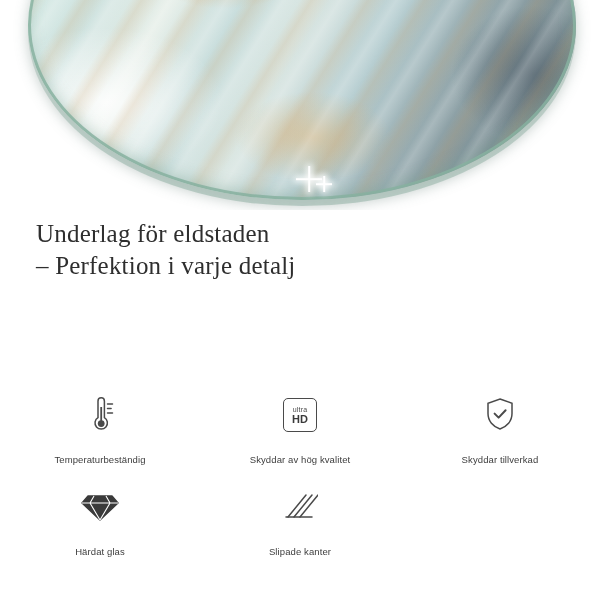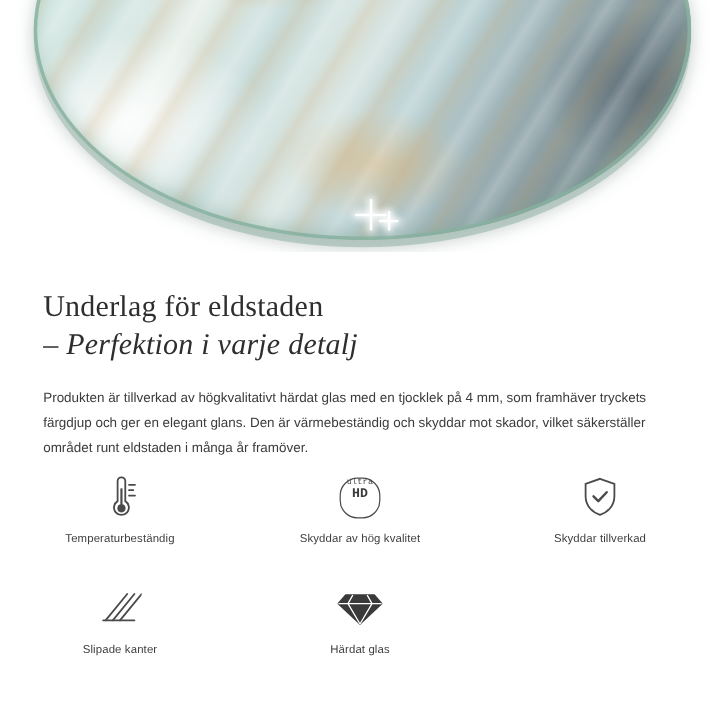--- a/index.html
+++ b/index.html
@@ -121,34 +121,34 @@
   }
   .sparkle.s1 { left: 296px; top: 166px; }
   .sparkle.s2 { left: 316px; top: 176px; width: 16px; height: 16px; }
   .sparkle.s2::before { height: 16px; }
   .sparkle.s2::after { width: 16px; }
 
   
   .content {
     position: absolute;
     left: 0;
-    top: 214px;
+    top: 192px;
     width: 552px;
   }
   .headline {
     margin: 26px 0 0 36px;
     width: 530px;
     font-family: "Liberation Serif", serif;
     font-size: 25px;
     line-height: 32px;
     color: #2e2e2e;
     font-weight: 400;
     letter-spacing: 0.2px;
   }
-  .headline .l2 { display: block; font-style: italic; }
+  .headline .l2 { display: block; }
   .body-copy {
     margin: 18px 0 0 36px;
     width: 512px;
     font-size: 11.2px;
     line-height: 21px;
     color: #3b3b3b;
   }
 
   
   .features {
@@ -167,37 +167,36 @@
     align-items: center;
     justify-content: flex-start;
   }
   .feature .ic {
     height: 46px;
     display: flex;
     align-items: center;
     justify-content: center;
   }
   .feature .cap {
-    margin-top: 6px;
+    margin-top: 16px;
     font-size: 9.5px;
     color: #3d3d3d;
     text-align: center;
     letter-spacing: 0.1px;
   }
   .ultrahd {
     width: 32px;
     height: 32px;
     border: 1.6px solid #4a4a4a;
-    border-radius: 15px;
+    border-radius: 5px;
     display: flex;
     flex-direction: column;
     align-items: center;
-    justify-content: flex-start;
+    justify-content: center;
     line-height: 1;
-    font-family: Liberation Mono, monospace;
   }
   .ultrahd .u1 { font-size: 7px; color: #4a4a4a; letter-spacing: .2px; }
   .ultrahd .u2 { font-size: 11px; font-weight: bold; color: #3a3a3a; margin-top: 1px; }
 </style>
 </head>
 <body>
 
 <div class="page">
 
   <div class="hero">
@@ -206,21 +205,20 @@
     <div class="hero-edge-shadow"></div>
     <div class="sparkle s1"></div>
     <div class="sparkle s2"></div>
   </div>
 
   <div class="content">
     <h1 class="headline">
       <span>Underlag för eldstaden</span>
       <span class="l2">– Perfektion i varje detalj</span>
     </h1>
-    <p class="body-copy">Produkten är tillverkad av högkvalitativt härdat glas med en tjocklek på 4 mm, som framhäver tryckets färgdjup och ger en elegant glans. Den är värmebeständig och skyddar mot skador, vilket säkerställer området runt eldstaden i många år framöver.</p>
   </div>
 
   <div class="features">
 
     <div class="feature">
       <div class="ic">
         <svg width="36" height="40" viewBox="0 0 36 40" fill="none" stroke="#4a4a4a" stroke-width="1.5">
           <path d="M16 6a3.2 3.2 0 0 1 6.4 0v16.6a6.2 6.2 0 1 1-6.4 0z"></path>
           <circle cx="19.2" cy="28.6" r="3.4" fill="#4a4a4a" stroke="none"></circle>
           <rect x="18.3" y="12" width="1.8" height="14" fill="#4a4a4a" stroke="none"></rect>
@@ -245,35 +243,35 @@
         <svg width="34" height="40" viewBox="0 0 34 40" fill="none" stroke="#4a4a4a" stroke-width="1.5">
           <path d="M17 4l12 4.2v10.4c0 7.6-5.1 13.2-12 15.4C10.1 31.8 5 26.2 5 18.6V8.2z"></path>
           <path d="M11.6 18.6l4 4 7-7.4" stroke-width="2" stroke-linecap="round" stroke-linejoin="round"></path>
         </svg>
       </div>
       <div class="cap">Skyddar tillverkad</div>
     </div>
 
     <div class="feature">
       <div class="ic">
+        <svg width="40" height="36" viewBox="0 0 40 36" fill="none" stroke="#3a3a3a" stroke-width="1.4" stroke-linejoin="round">
+          <path d="M8 7h24l6 7-18 17L2 14z" fill="#3a3a3a" stroke="#3a3a3a"></path>
+          <path d="M2 14h36M14 7l-4 7 10 17M26 7l4 7-10 17" stroke="#ffffff" stroke-width="1.1"></path>
+        </svg>
+      </div>
+      <div class="cap">Härdat glas</div>
+    </div>
+
+    <div class="feature">
+      <div class="ic">
         <svg width="36" height="34" viewBox="0 0 36 34" fill="none" stroke="#4a4a4a" stroke-width="1.5" stroke-linecap="round">
           <path d="M6 27L24 5"></path>
           <path d="M12 27L30 5"></path>
           <path d="M18 27L36 5"></path>
           <path d="M4 27h26"></path>
         </svg>
       </div>
       <div class="cap">Slipade kanter</div>
     </div>
 
-    <div class="feature">
-      <div class="ic">
-        <svg width="40" height="36" viewBox="0 0 40 36" fill="none" stroke="#3a3a3a" stroke-width="1.4" stroke-linejoin="round">
-          <path d="M8 7h24l6 7-18 17L2 14z" fill="#3a3a3a" stroke="#3a3a3a"></path>
-          <path d="M2 14h36M14 7l-4 7 10 17M26 7l4 7-10 17" stroke="#ffffff" stroke-width="1.1"></path>
-        </svg>
-      </div>
-      <div class="cap">Härdat glas</div>
-    </div>
-
 
   </div>
 </div>
 
 </body></html>

